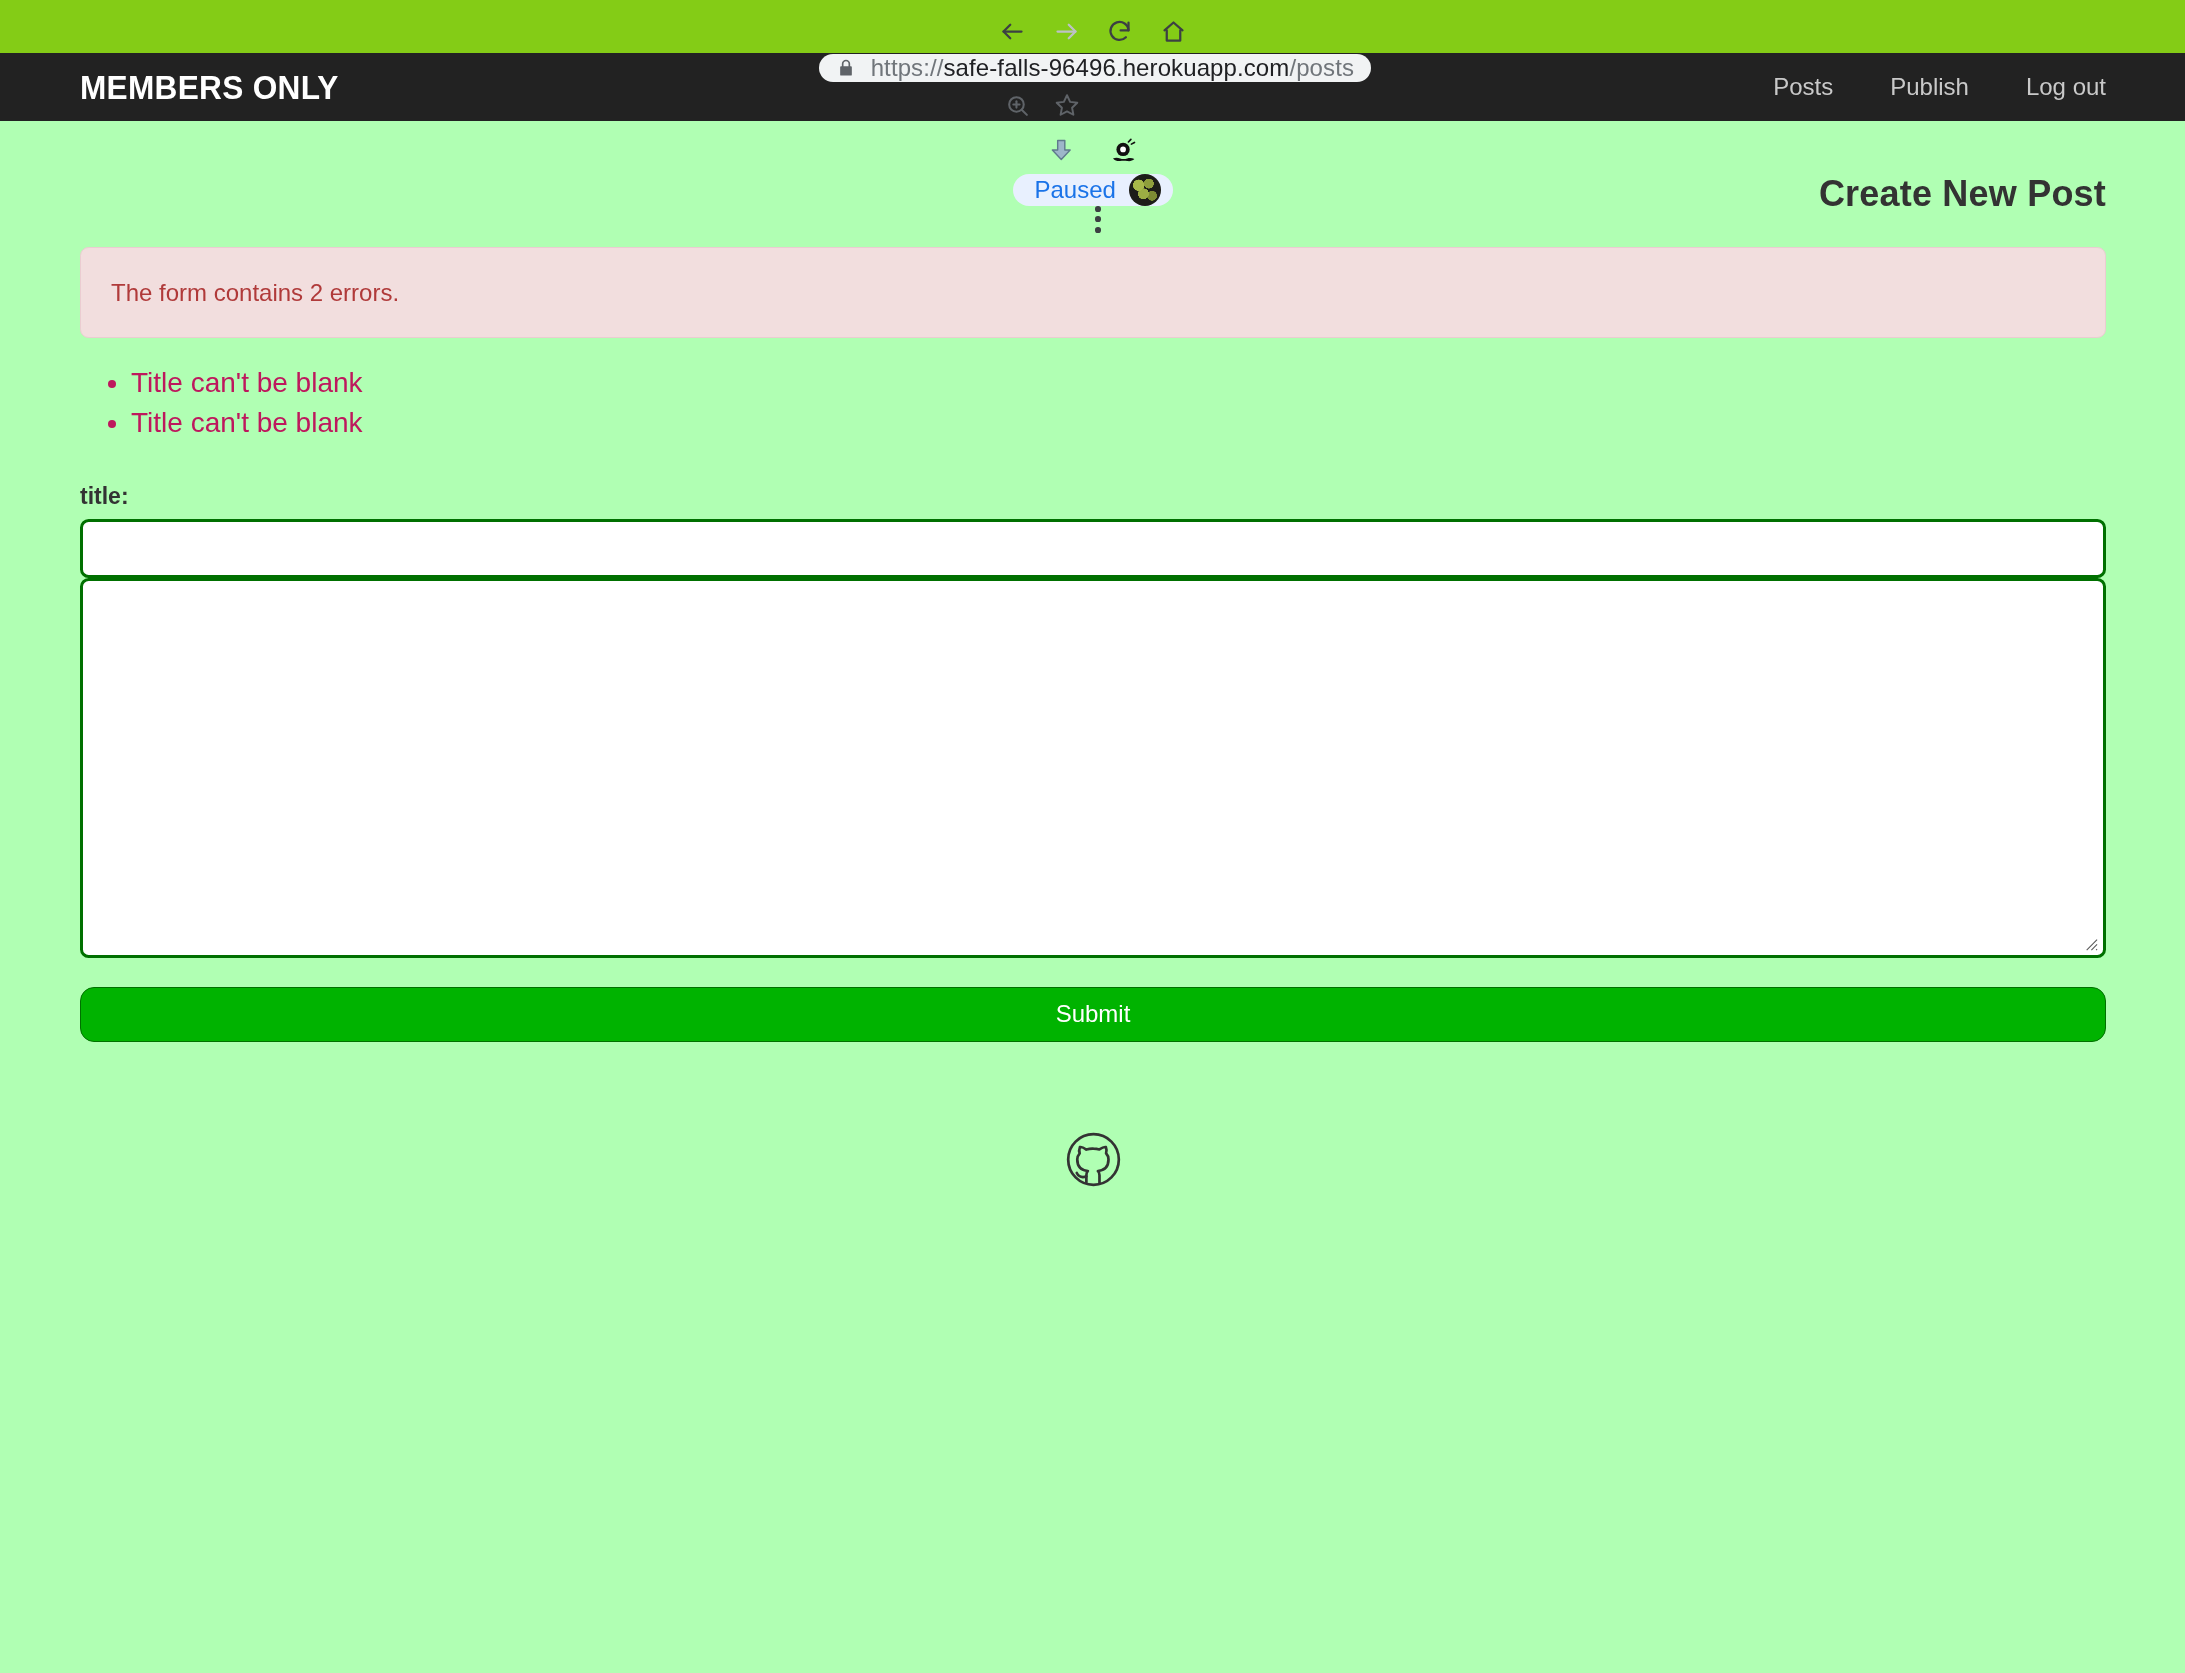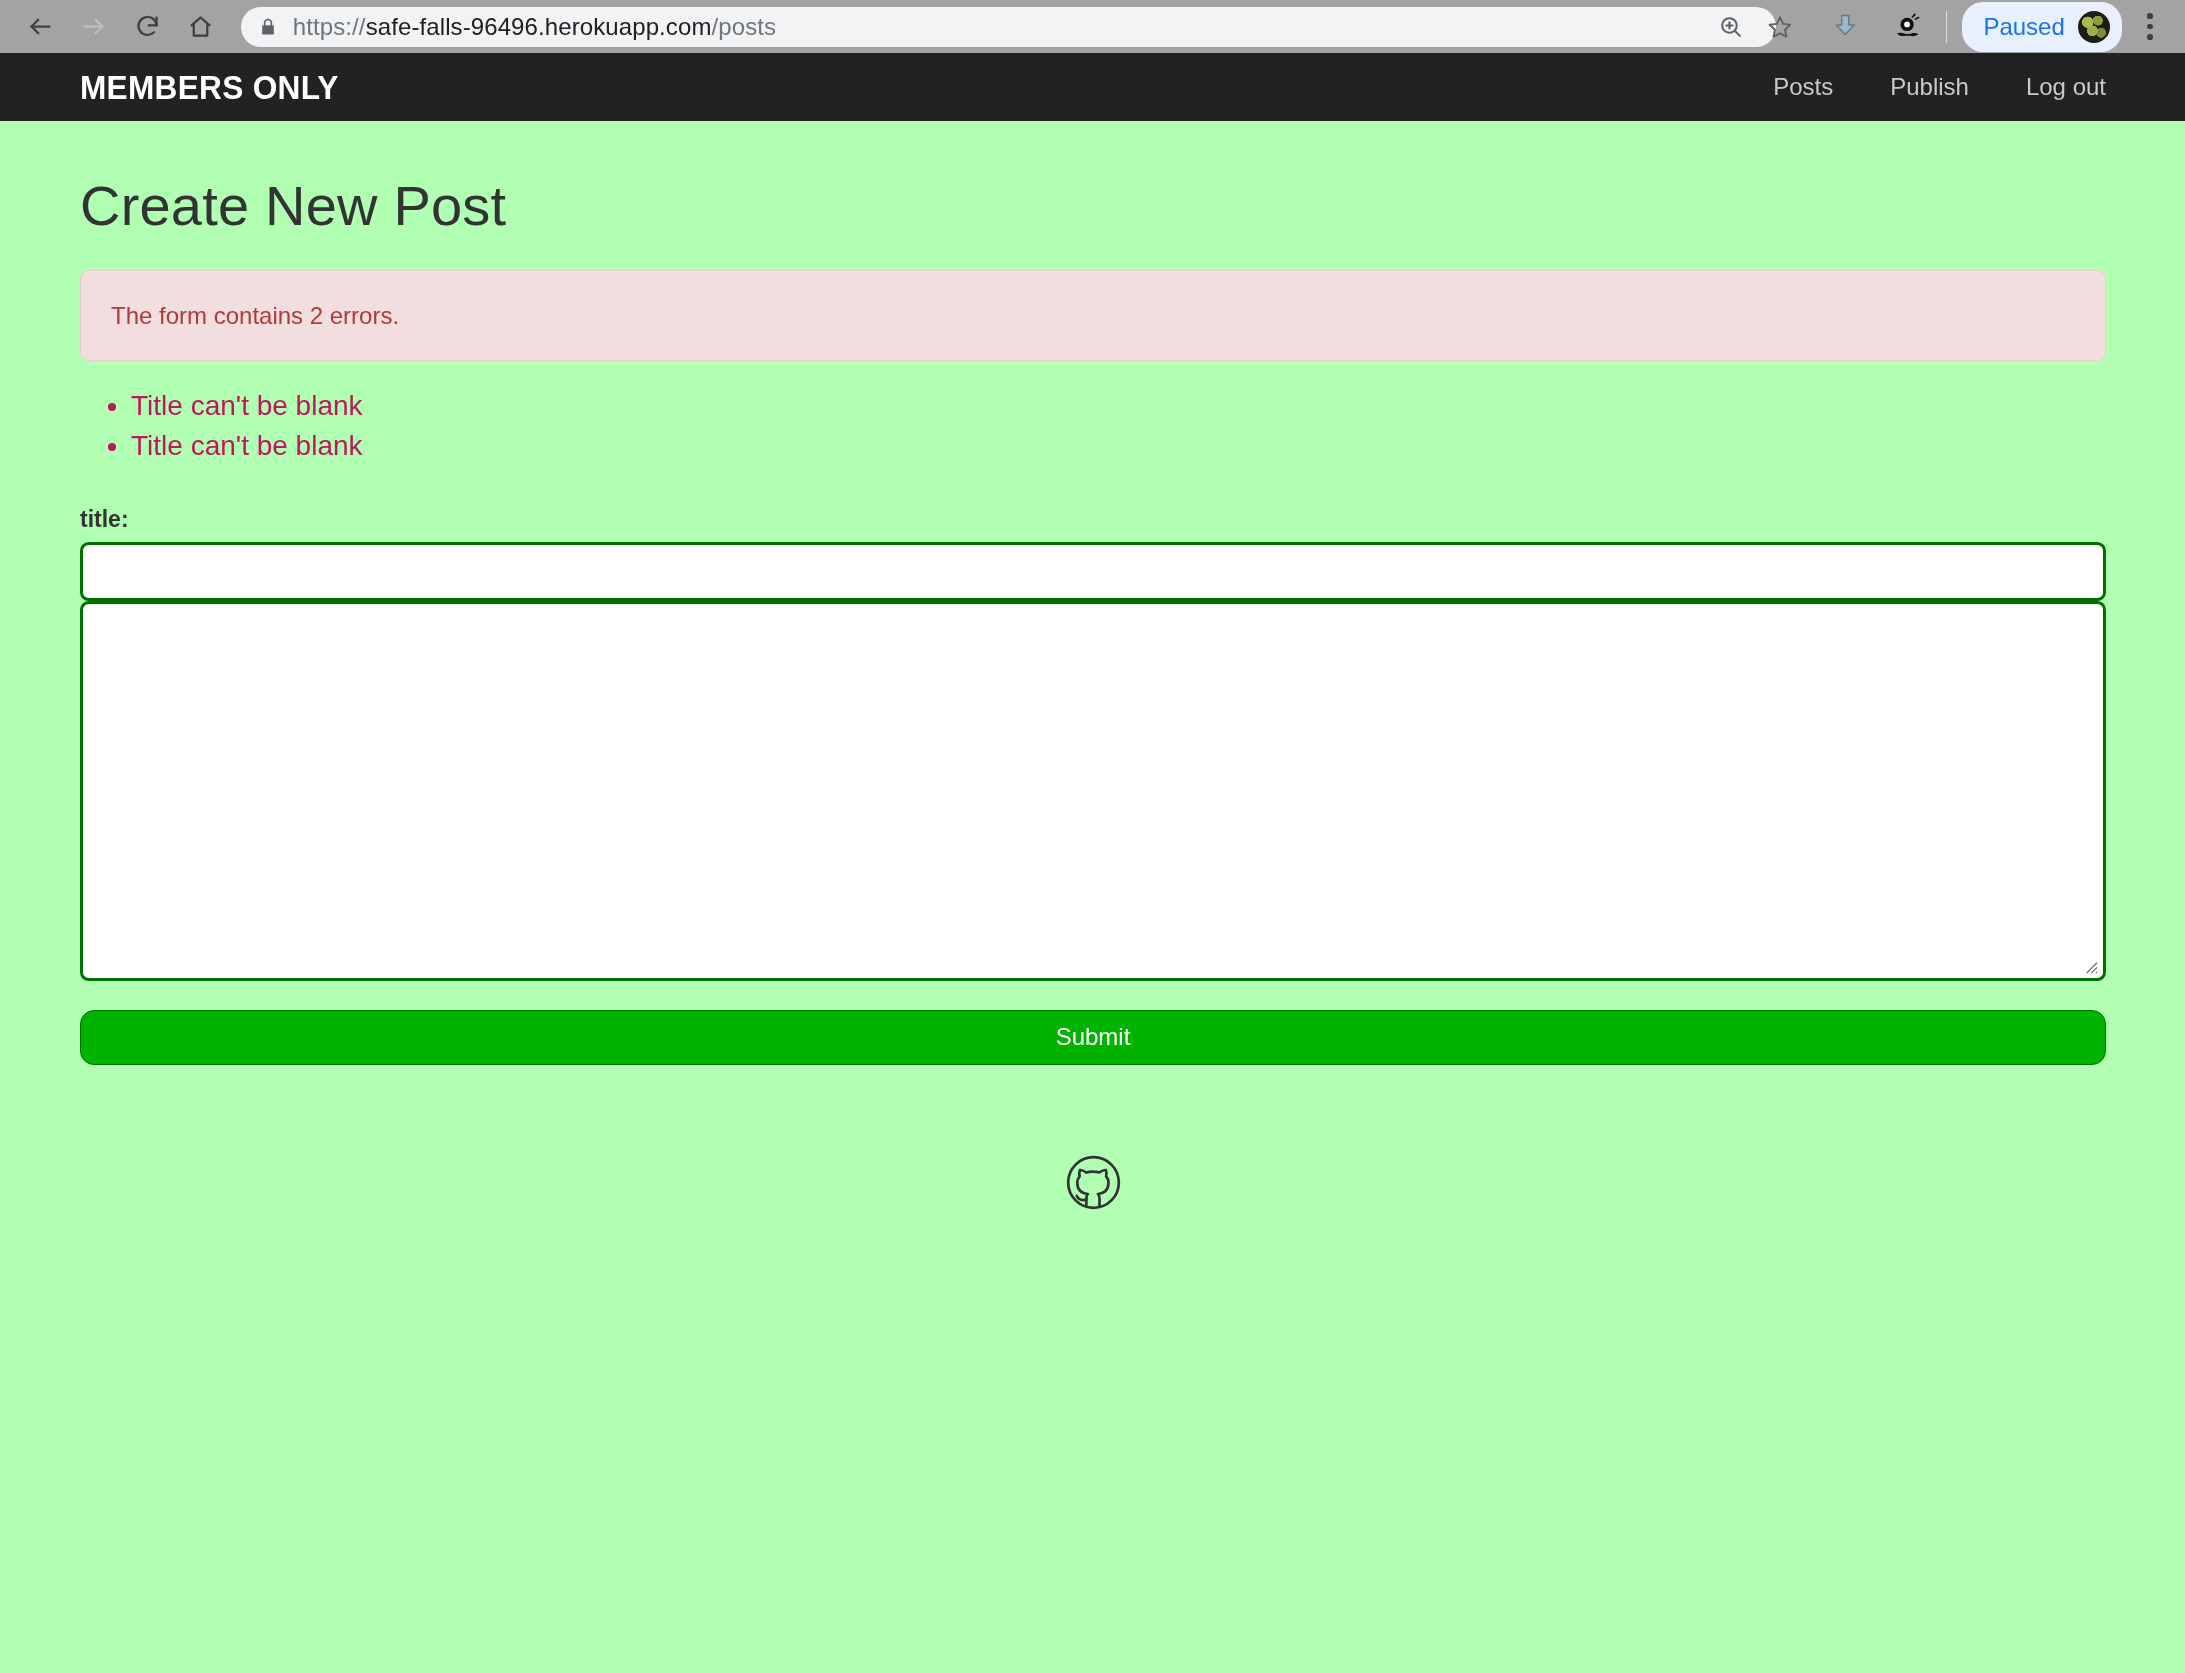--- a/index.html
+++ b/index.html
@@ -10,26 +10,27 @@
     width: 2186px;
     height: 1673px;
     background: #b0ffb3;
     font-family: "Liberation Sans", sans-serif;
     overflow: hidden;
   }
 
   
   .browser-chrome {
     height: 53px;
-    background: #a3a3a3;
-    display: flex;
-    align-items: center;
-    padding: 0 17px;
+    background: #84cc16;
+    display: flex;
+    align-items: center;
+    padding: 8px 17px;
     box-sizing: border-box;
     position: relative;
+    flex-direction: column;
   }
   .nav-btns {
     display: flex;
     align-items: center;
     gap: 7.6px;
     flex: 0 0 auto;
   }
   .icon-btn {
     width: 46px;
     height: 46px;
@@ -153,23 +154,23 @@
     text-decoration: none;
     text-align: right;
   }
 
   
   .content {
     padding: 0 80px;
     box-sizing: border-box;
   }
   .page-title {
-    text-align: left;
-    font-size: 56px;
-    font-weight: normal;
+    text-align: right;
+    font-size: 36px;
+    font-weight: bold;
     color: #333333;
     margin: 0;
     padding: 52px 0 32px;
     letter-spacing: 0.2px;
   }
   .alert {
     background: #f2dede;
     border: 1px solid #ebccd1;
     border-radius: 8.6px;
     padding: 28.5px 30px;

